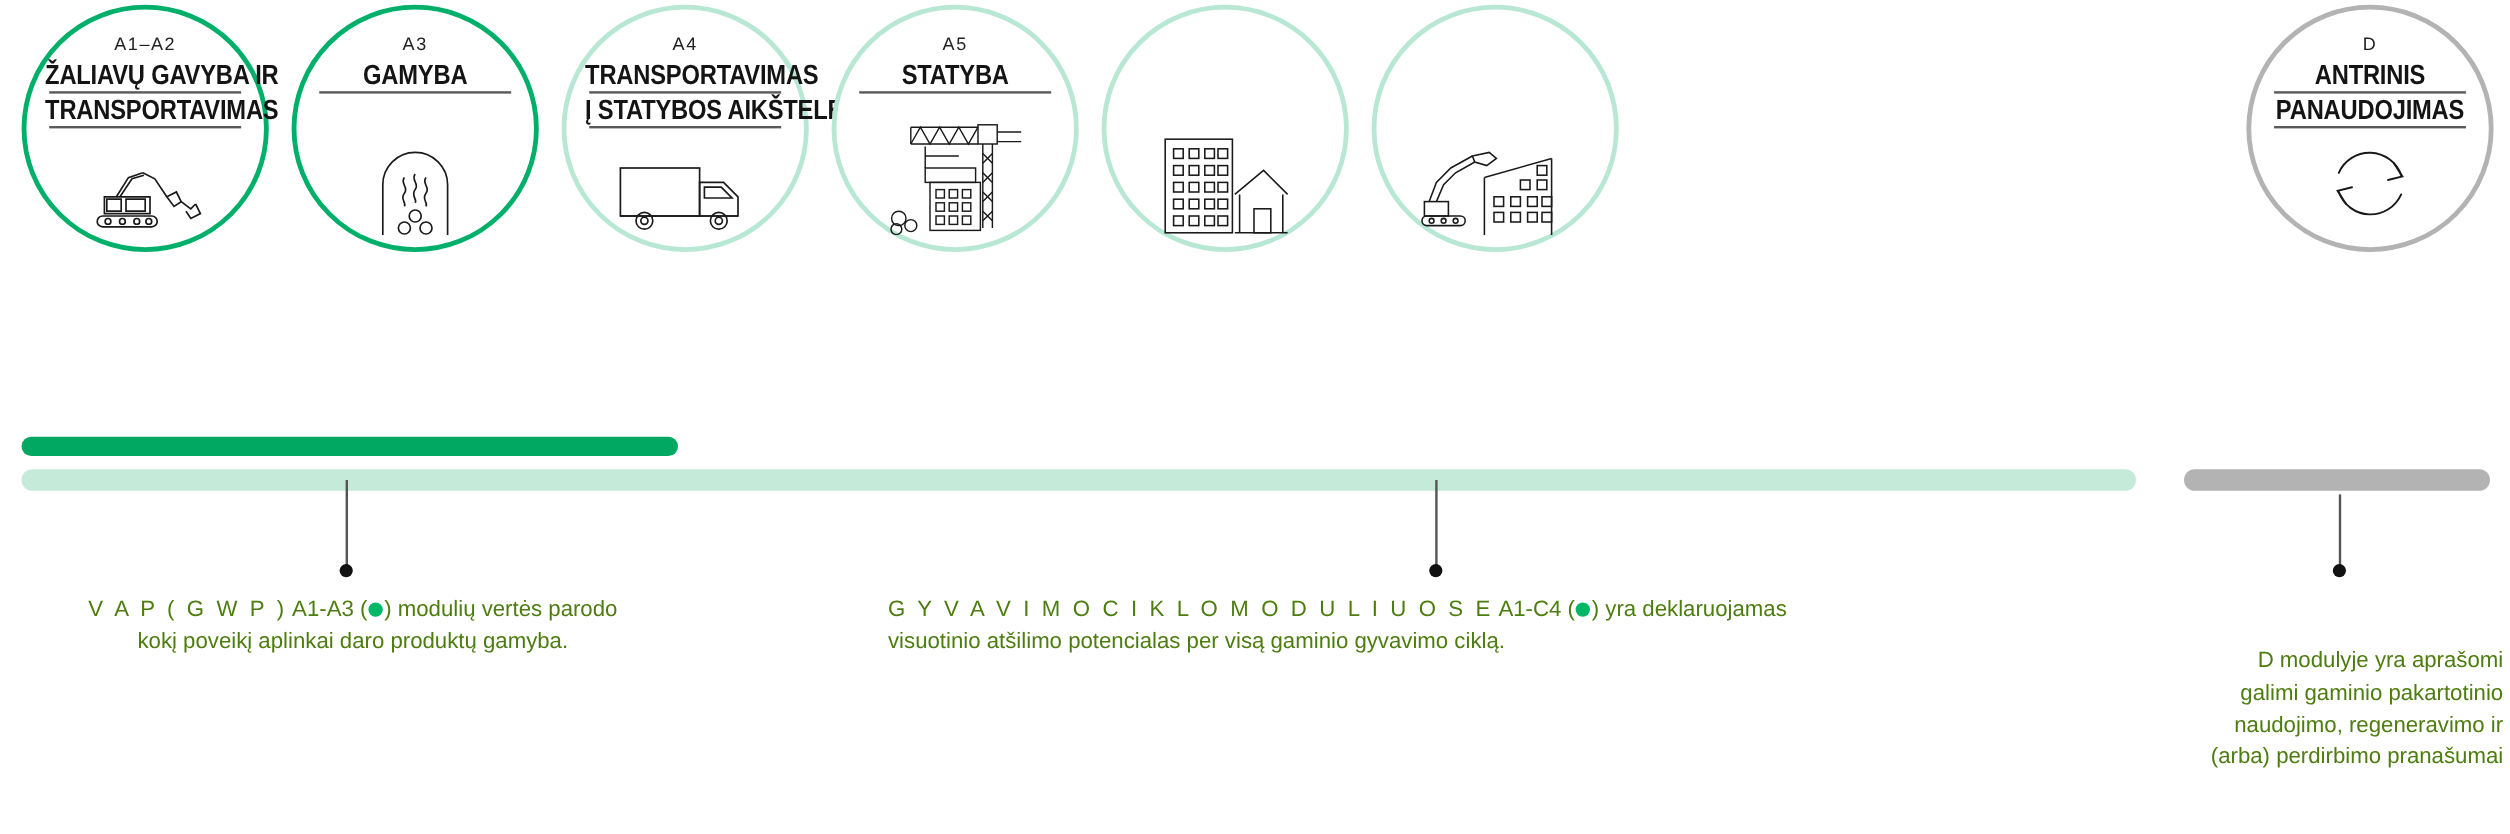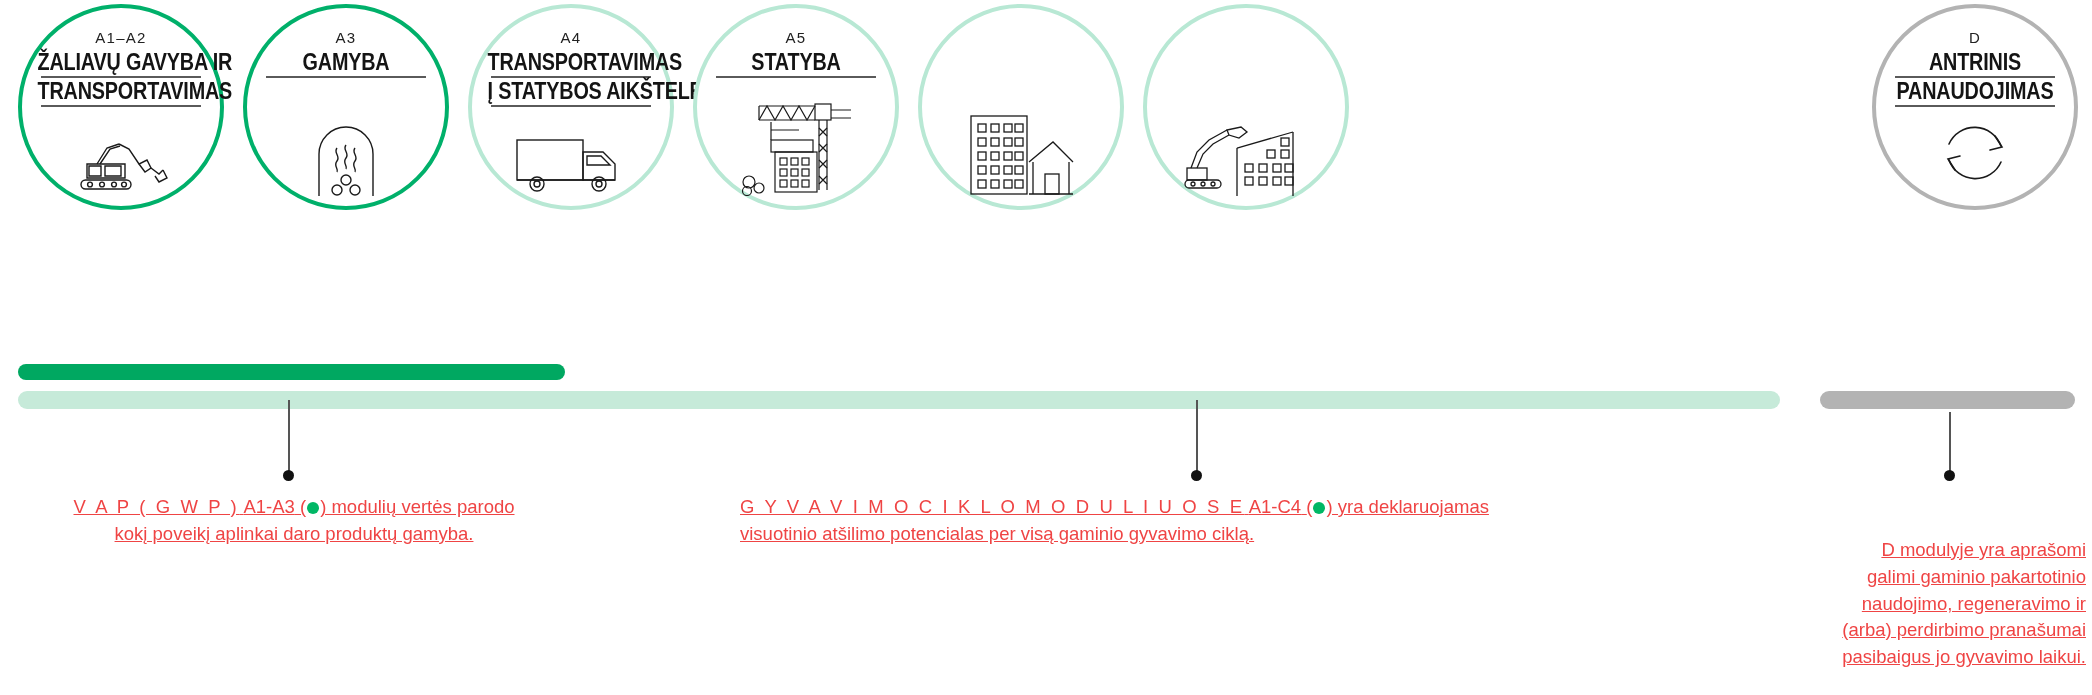--- a/index.html
+++ b/index.html
@@ -70,23 +70,22 @@
   .leader { position: absolute; width: 2px; background: #555; }
   .dot {
     position: absolute; width: 11px; height: 11px;
     border-radius: 50%; background: #111;
   }
 
   
   .caption {
     position: absolute;
     font-size: 18.5px;
-    color: #ef4444;
+    color: #4d7c0f;
     line-height: 1.45;
-    text-decoration: underline;
   }
   .caption .sp { letter-spacing: 2.6px; }
   .swatch {
     display: inline-block; width: 12px; height: 12px;
     border-radius: 50%; background: #00b765;
     vertical-align: -1px; margin: 0 1px;
   }
   .cap-left   { left: 24px;  top: 494px; width: 540px;  text-align: center; }
   .cap-mid    { left: 740px; top: 494px; width: 940px;  text-align: left; }
   .cap-right  { left: 1786px;top: 494px; width: 300px;  text-align: right; margin-top: 43px; }
@@ -319,16 +318,15 @@
       <span>(</span><span class="swatch"></span><span>) yra deklaruojamas</span>
     </div>
     <div>visuotinio atšilimo potencialas per visą gaminio gyvavimo ciklą.</div>
   </div>
 
   <div class="caption cap-right">
     <div>D modulyje yra aprašomi</div>
     <div>galimi gaminio pakartotinio</div>
     <div>naudojimo, regeneravimo ir</div>
     <div>(arba) perdirbimo pranašumai</div>
-    <div>pasibaigus jo gyvavimo laikui.</div>
   </div>
 
 </div>
 
 </body></html>

